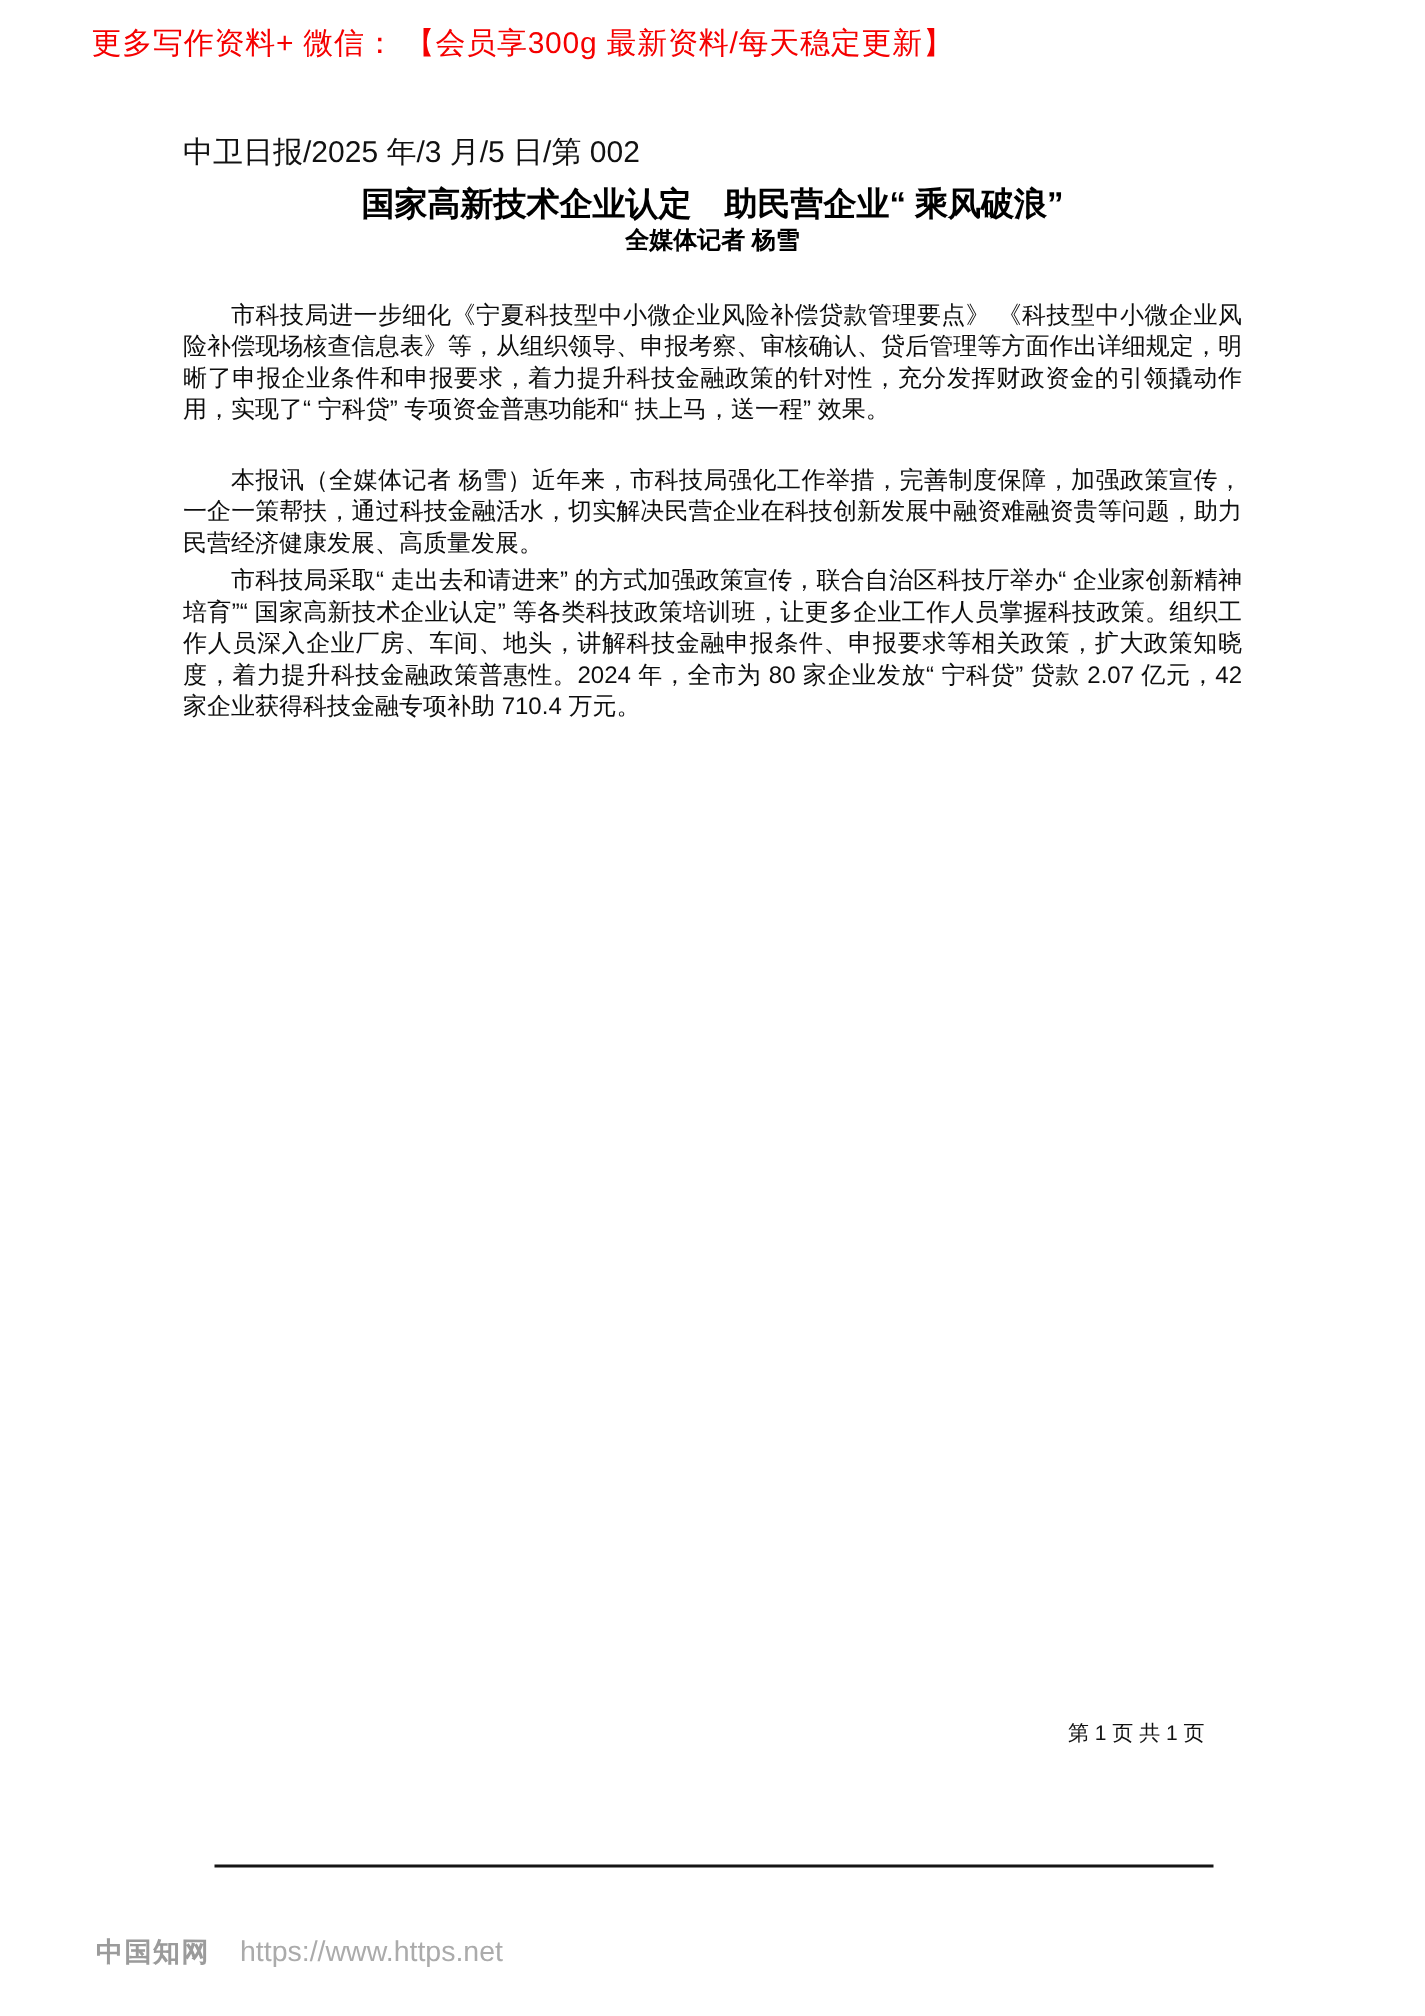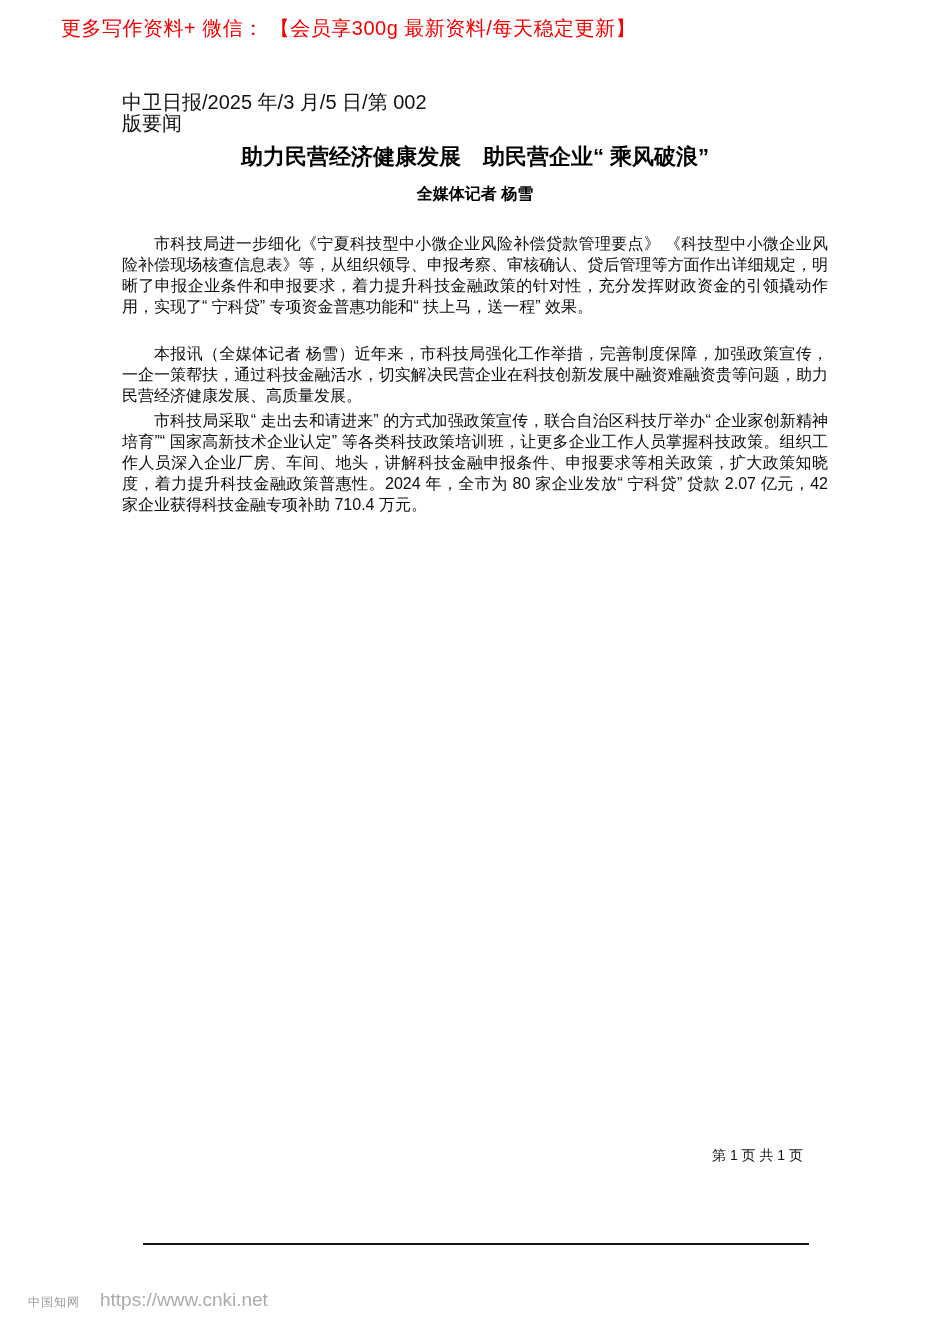--- a/index.html
+++ b/index.html
@@ -37,21 +37,21 @@
   }
   .article-title {
     margin-top: 9px;
     font-size: 22px;
     line-height: 28px;
     font-weight: 700;
     text-align: center;
     color: #000000;
   }
   .byline {
-    margin-top: 12px;
+    margin-top: 0;
     font-size: 16px;
     line-height: 22px;
     font-weight: 600;
     text-align: center;
     color: #000000;
   }
   .body-paragraph {
     font-size: 16px;
     line-height: 21px;
     text-align: justify;
@@ -80,58 +80,58 @@
   }
   .footer {
     position: absolute;
     top: 1289px;
     left: 28px;
     display: flex;
     align-items: baseline;
     gap: 20px;
   }
   .footer-brand {
-    font-size: 12px;
-    font-weight: 400;
+    font-size: 18px;
+    font-weight: 700;
     color: #9b9b9b;
     letter-spacing: 1px;
+    margin-left: 36px;
   }
   .footer-url {
     font-size: 19px;
     color: #ababab;
     text-decoration: none;
   }
 </style>
 </head>
 <body>
 
 <div class="page">
 
   <div class="promo-header">更多写作资料+ 微信： 【会员享300g 最新资料/每天稳定更新】</div>
 
   <div class="content">
     <div class="doc-meta">
       <div>中卫日报/2025 年/3 月/5 日/第 002</div>
-      <div>版要闻</div>
     </div>
 
-    <h1 class="article-title">助力民营经济健康发展　助民营企业“ 乘风破浪”</h1>
+    <h1 class="article-title">国家高新技术企业认定　助民营企业“ 乘风破浪”</h1>
 
     <div class="byline">全媒体记者 杨雪</div>
 
     <p class="body-paragraph p-gap">市科技局进一步细化《宁夏科技型中小微企业风险补偿贷款管理要点》 《科技型中小微企业风险补偿现场核查信息表》等，从组织领导、申报考察、审核确认、贷后管理等方面作出详细规定，明晰了申报企业条件和申报要求，着力提升科技金融政策的针对性，充分发挥财政资金的引领撬动作用，实现了“ 宁科贷” 专项资金普惠功能和“ 扶上马，送一程” 效果。</p>
 
     <p class="body-paragraph p-first">本报讯（全媒体记者 杨雪）近年来，市科技局强化工作举措，完善制度保障，加强政策宣传，一企一策帮扶，通过科技金融活水，切实解决民营企业在科技创新发展中融资难融资贵等问题，助力民营经济健康发展、高质量发展。</p>
 
     <p class="body-paragraph p-tight">市科技局采取“ 走出去和请进来” 的方式加强政策宣传，联合自治区科技厅举办“ 企业家创新精神培育”“ 国家高新技术企业认定” 等各类科技政策培训班，让更多企业工作人员掌握科技政策。组织工作人员深入企业厂房、车间、地头，讲解科技金融申报条件、申报要求等相关政策，扩大政策知晓度，着力提升科技金融政策普惠性。2024 年，全市为 80 家企业发放“ 宁科贷” 贷款 2.07 亿元，42 家企业获得科技金融专项补助 710.4 万元。</p>
 
   </div>
 
   <div class="page-indicator">第 1 页 共 1 页</div>
 
   <div class="footer-divider"></div>
 
   <div class="footer">
     <span class="footer-brand">中国知网</span>
-    <a class="footer-url">https://www.cnki.net</a>
+    <a class="footer-url">https://www.https.net</a>
   </div>
 
 </div>
 
 </body></html>

